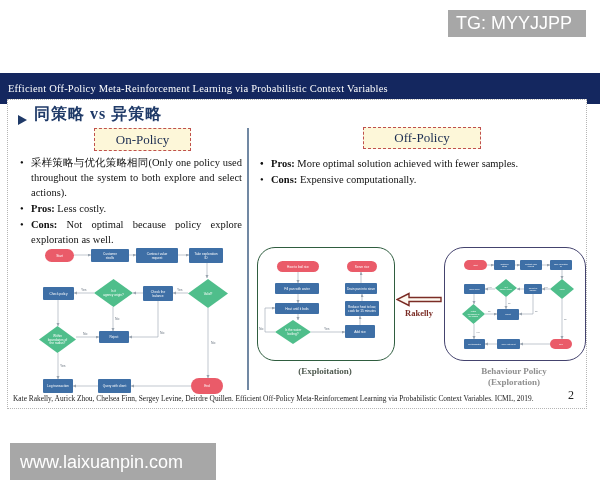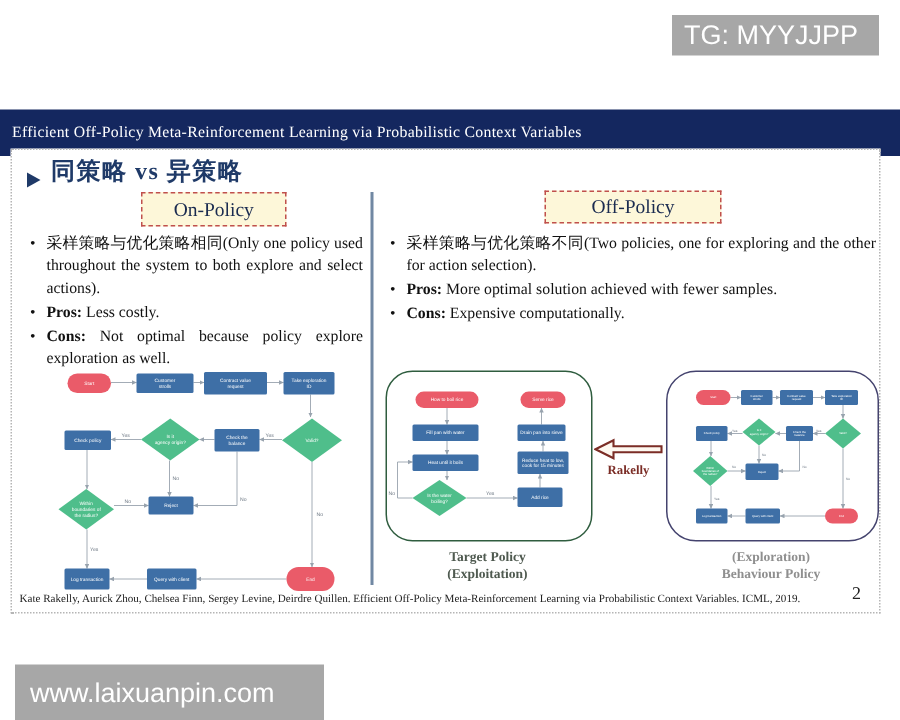--- a/index.html
+++ b/index.html
@@ -93,21 +93,21 @@
     <div class="bullets bullets-left">
       <ul>
         <li><span class="dot">•</span><b></b><span>采样策略与优化策略相同(Only one policy used throughout the system to both explore and select actions).</span></li>
         <li><span class="dot">•</span><b>Pros:</b><span> Less costly.</span></li>
         <li><span class="dot">•</span><b>Cons:</b><span> Not optimal because policy explore exploration as well.</span></li>
       </ul>
     </div>
 
     <div class="bullets bullets-right">
       <ul>
-        <li><span class="dot">•</span><b></b><span>采样策略与优化策略不同(Two policies, one for exploring and the other for action selection).</span></li>
+        <li><span class="dot">•</span><b></b></li>
         <li><span class="dot">•</span><b>Pros:</b><span> More optimal solution achieved with fewer samples.</span></li>
         <li><span class="dot">•</span><b>Cons:</b><span> Expensive computationally.</span></li>
       </ul>
     </div>
 
     <div class="fc fc-onpolicy">
       <svg viewBox="0 0 200 152">
           <defs>
             <marker id="arw0" markerWidth="4" markerHeight="4" refX="3" refY="1.5" orient="auto" markerUnits="userSpaceOnUse">
               <path d="M0,0 L3.2,1.5 L0,3 Z" fill="#98a3ae"></path>
@@ -259,26 +259,25 @@
     </div>
 
     <div class="informs">
       <svg width="46" height="15" viewBox="0 0 46 15">
         <path d="M45,5.5 L13,5.5 L13,1.5 L1,7.5 L13,13.5 L13,9.5 L45,9.5 Z" fill="#fdf8f0" stroke="#7b2d26" stroke-width="1.4" stroke-linejoin="miter"></path>
       </svg>
       <div class="informs-label">Rakelly</div>
     </div>
 
     <div class="caption caption-target">
-      <div>Target Policy</div>
       <div>(Exploitation)</div>
     </div>
     <div class="caption caption-behaviour">
+      <div>Behaviour Policy</div>
       <div>(Exploration)</div>
-      <div>Behaviour Policy</div>
     </div>
 
     <div class="citation">Kate Rakelly,  Aurick  Zhou,  Chelsea Finn,  Sergey Levine,  Deirdre Quillen.  Efficient  Off-Policy  Meta-Reinforcement  Learning  via Probabilistic  Context Variables.  ICML, 2019.</div>
     <div class="page-num">2</div>
 
   </div>
 
   <div class="wm wm-bottom">
     <span>www.laixuanpin.com</span>
   </div>

